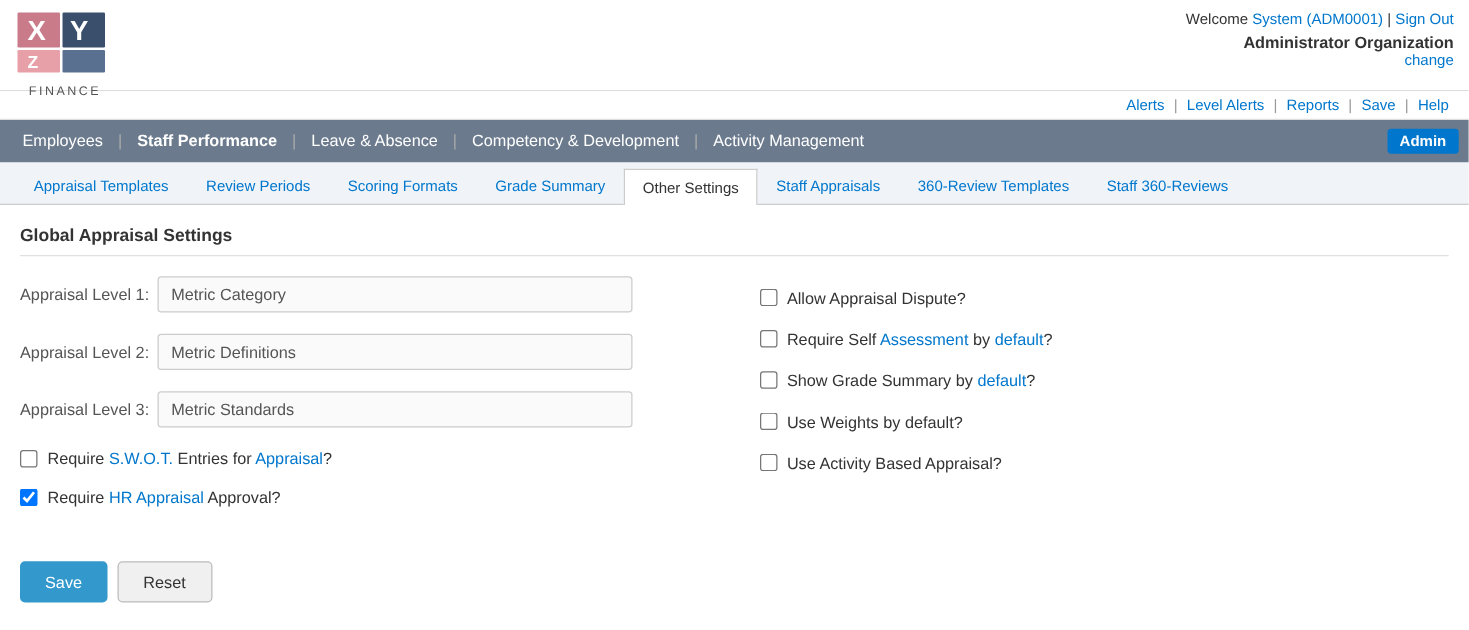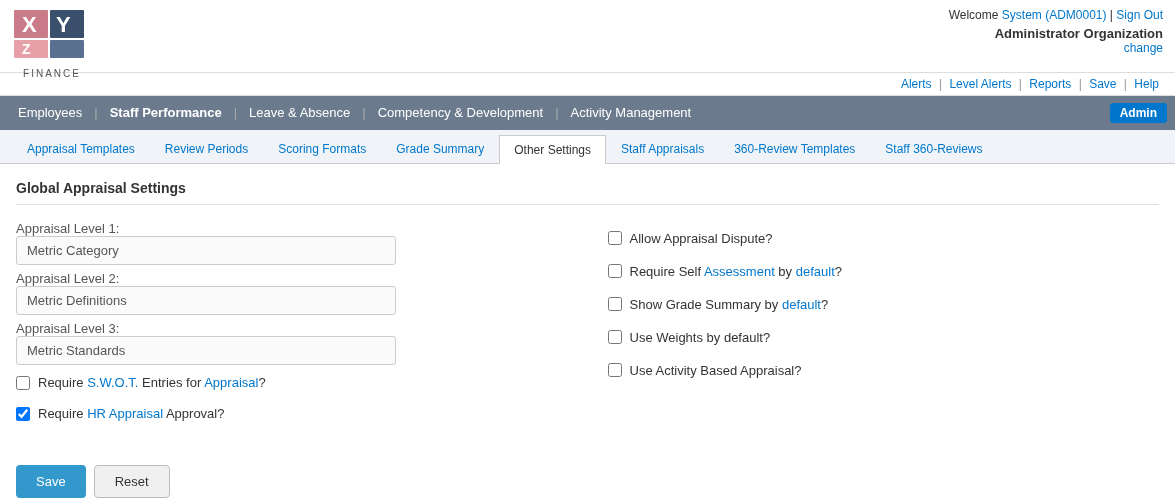--- a/index.html
+++ b/index.html
@@ -35,21 +35,21 @@
 
     
     .content { padding: 16px 16px; background: #fff; }
     .section-title { font-size: 14px; font-weight: bold; color: #333; margin-bottom: 16px; border-bottom: 1px solid #e0e0e0; padding-bottom: 8px; }
 
     
     .form-grid { display: grid; grid-template-columns: 1fr 1fr; gap: 0; }
     .left-col { padding-right: 40px; }
     .right-col { padding-left: 20px; padding-top: 10px; }
 
-    .form-row { display: flex; margin-bottom: 6px; flex-direction: column; }
+    .form-row { display: flex; align-items: center; margin-bottom: 17px; }
     .form-label { width: 110px; color: #555; font-size: 13px; flex-shrink: 0; }
     .form-input { width: 380px; padding: 6px 10px; border: 1px solid #ccc; border-radius: 3px; font-size: 13px; color: #555; background: #fafafa; }
 
     .checkbox-row { display: flex; align-items: center; margin-bottom: 16px; }
     .checkbox-row input[type="checkbox"] { width: 14px; height: 14px; margin-right: 8px; flex-shrink: 0; }
     .checkbox-row label { font-size: 13px; color: #333; cursor: pointer; }
     .checkbox-row label a, .checkbox-row label span.hl { color: #0077cc; }
 
     .right-checkbox-row { display: flex; align-items: flex-start; margin-bottom: 18px; }
     .right-checkbox-row input[type="checkbox"] { width: 14px; height: 14px; margin-right: 8px; flex-shrink: 0; }

